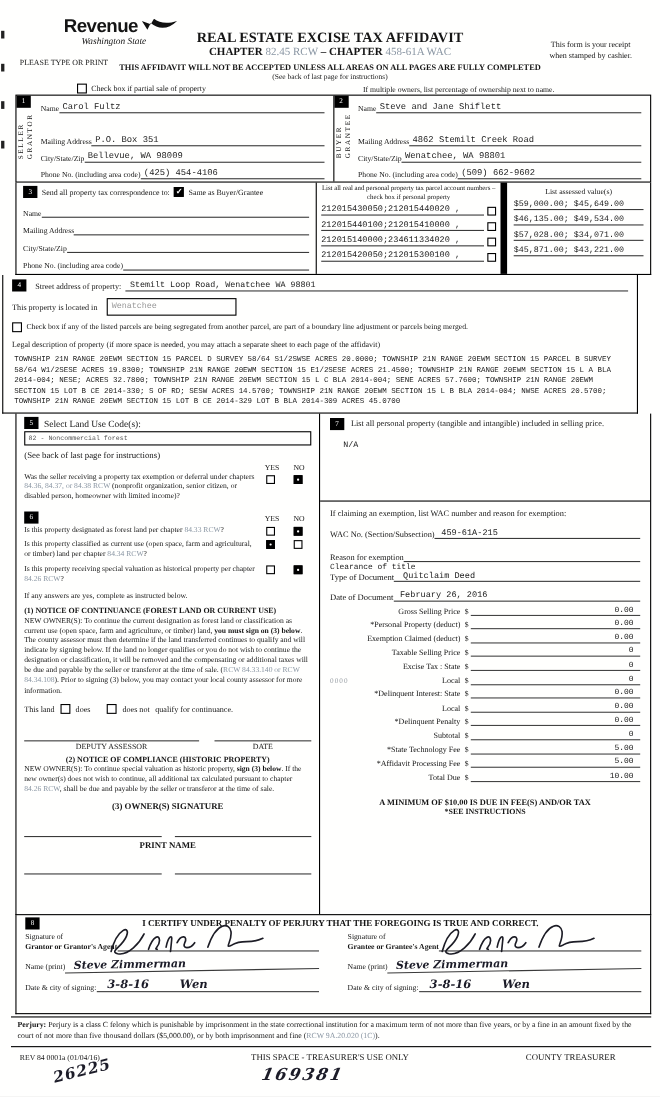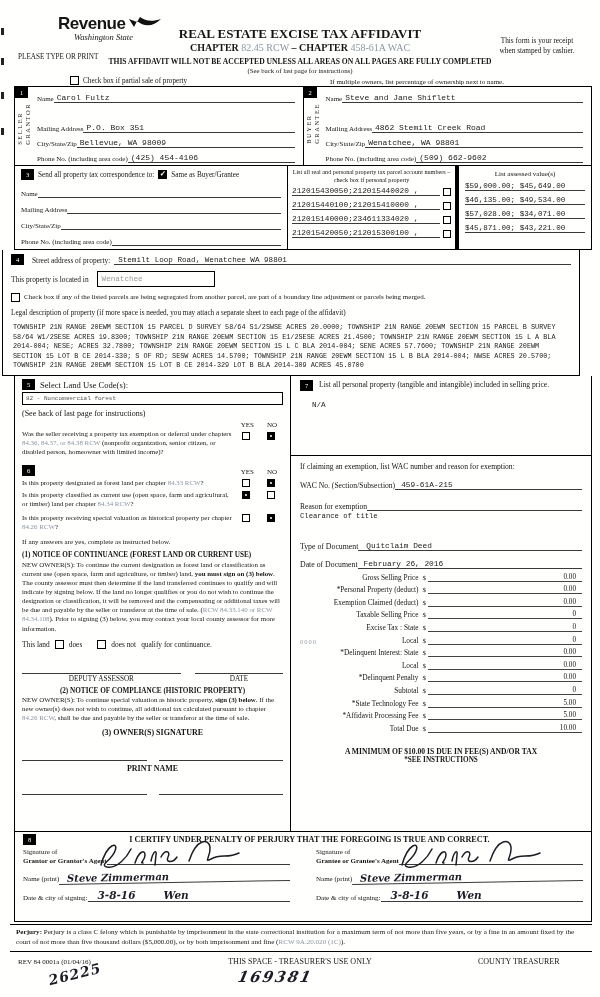--- a/index.html
+++ b/index.html
@@ -21,21 +21,21 @@
   .cb.checked::after{content:"";position:absolute;left:2.1px;top:2.1px;width:1.8px;height:1.8px;
       background:#fff;border-radius:50%}
   .cb.tick{background:#000;color:#fff;text-align:center;font-size:7.5px;line-height:6.5px;font-weight:bold}
   .cb.tick::after{display:none}
   .vcol{width:20px;flex:0 0 auto;position:relative}
   .vlabel{position:absolute;top:16px;left:1px;display:flex;gap:1px}
   .vlabel span{writing-mode:vertical-rl;transform:rotate(180deg);font-size:6.5px;letter-spacing:1.5px}
   .frow{display:flex;align-items:flex-end;height:12.6px}
   .flabel{margin-left:auto;font-size:7.3px}
   .fdollar{margin:0 2px 0 4px}
-  .fline{width:148px;border-bottom:1px solid #444;text-align:right;font-family:Liberation Serif, serif;
+  .fline{width:148px;border-bottom:1px solid #444;text-align:right;font-family:Liberation Mono, monospace;
          font-size:7.2px;padding-right:6px}
   .fnote{color:#9aa0a6;font-size:6.5px;letter-spacing:1px;margin-right:16px}
   .fieldrow{display:flex;align-items:flex-end}
   .fieldrow .ul{flex:1}
   .scanmark{position:absolute;left:1px;width:3px;height:7px;background:#222}
   .sigsvg{position:absolute;pointer-events:none}
   svg.squig path{fill:none;stroke:#1d1d26;stroke-width:1.5;stroke-linecap:round}
 </style>
 </head>
 <body>
@@ -168,21 +168,21 @@
         </div>
       <div class="fieldrow" style="margin-top:5px">
           <span class="ul typed" style="flex:1;font-size:7.8px">212015140000;234611334020 ,</span>
           <span class="cb" style="margin-left:3px"></span>
         </div>
       <div class="fieldrow" style="margin-top:5px">
           <span class="ul typed" style="flex:1;font-size:7.8px">212015420050;212015300100 ,</span>
           <span class="cb" style="margin-left:3px"></span>
         </div>
     </div>
-    <div style="flex:1;border-left:4px solid #000000;padding:4px 6px;box-sizing:border-box">
+    <div style="flex:1;border-left:6px solid #000000;padding:4px 6px;box-sizing:border-box">
       <div class="ctr" style="font-size:7px">List assessed value(s)</div>
       <div class="ul typed" style="margin-top:4px;font-size:7.6px">$59,000.00; $45,649.00</div>
       <div class="ul typed" style="margin-top:5px;font-size:7.6px">$46,135.00; $49,534.00</div>
       <div class="ul typed" style="margin-top:5px;font-size:7.6px">$57,028.00; $34,071.00</div>
       <div class="ul typed" style="margin-top:5px;font-size:7.6px">$45,871.00; $43,221.00</div>
     </div>
   </div>
 
   <div class="abs" style="left:2px;top:250px;width:578px;height:126px;border:1px solid #000;border-top:none;padding:4px 8px;box-sizing:border-box">
     <div class="fieldrow" style="gap:4px">
@@ -320,21 +320,21 @@
       <div class="fieldrow" style="margin-top:10px">
         <span style="font-size:7.6px">WAC No. (Section/Subsection)</span>
         <span class="ul typed" style="font-size:7.8px;padding-left:6px">459-61A-215</span>
       </div>
       <div class="fieldrow" style="margin-top:12px">
         <span style="font-size:7.6px">Reason for exemption</span>
         <span class="ul">&nbsp;</span>
       </div>
       <div class="typed" style="font-size:7.2px;margin-top:1px">Clearance of title</div>
 
-      <div class="fieldrow" style="margin-top:22px">
+      <div class="fieldrow" style="">
         <span style="font-size:7.8px">Type of Document</span>
         <span class="ul typed" style="font-size:7.8px;padding-left:8px">Quitclaim Deed</span>
       </div>
       <div class="fieldrow" style="margin-top:9px">
         <span style="font-size:7.8px">Date of Document</span>
         <span class="ul typed" style="font-size:7.8px;padding-left:6px">February 26, 2016</span>
       </div>
 
       <div style="margin-top:0">
         <div class="frow">

